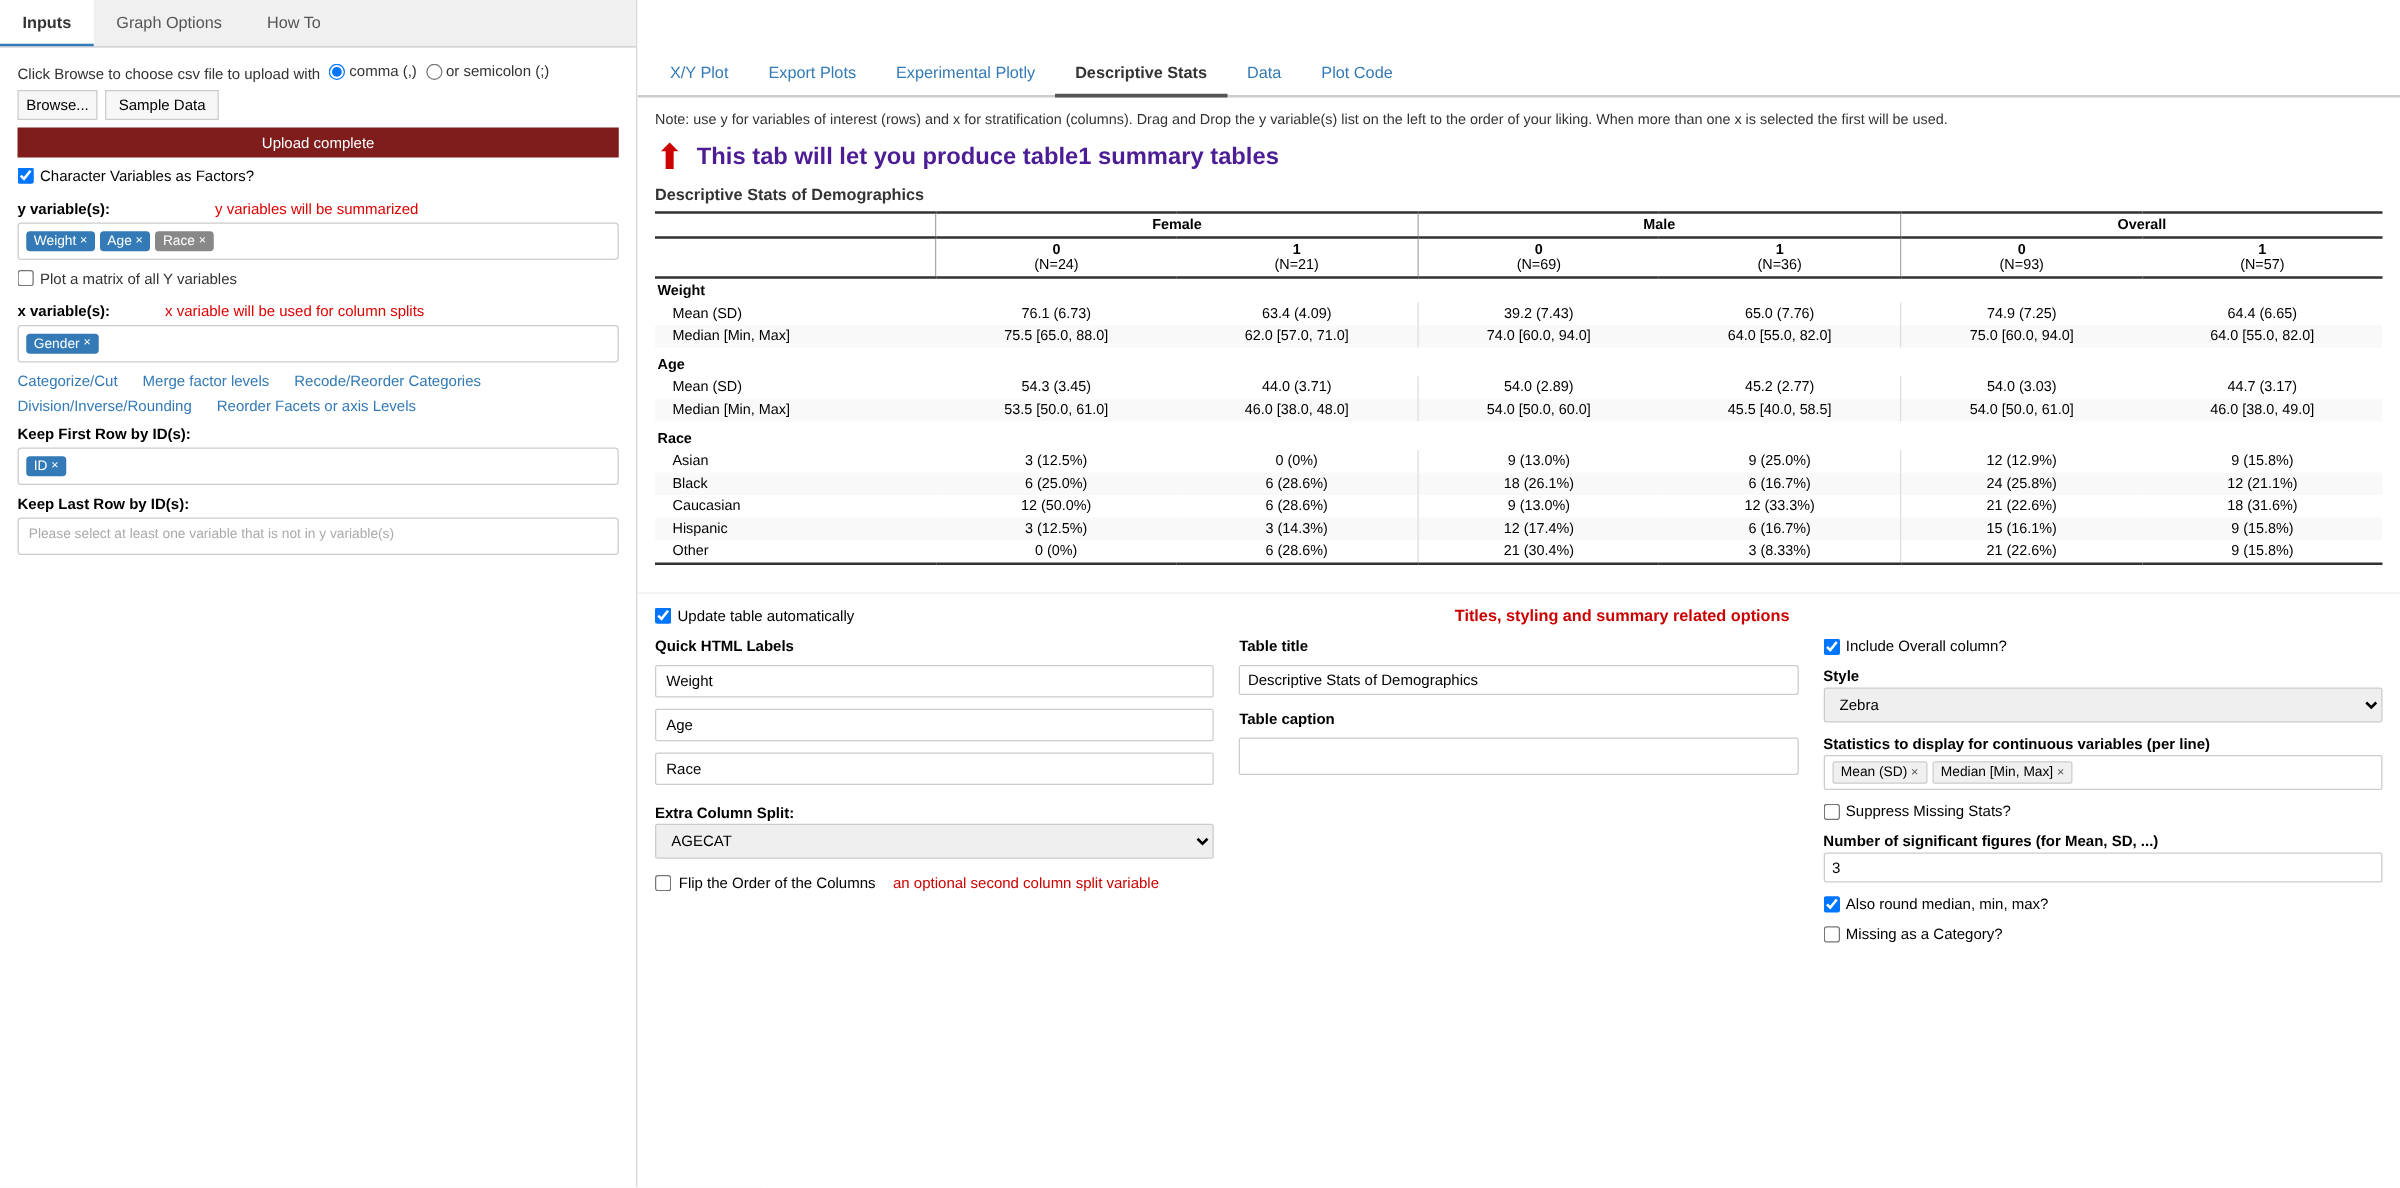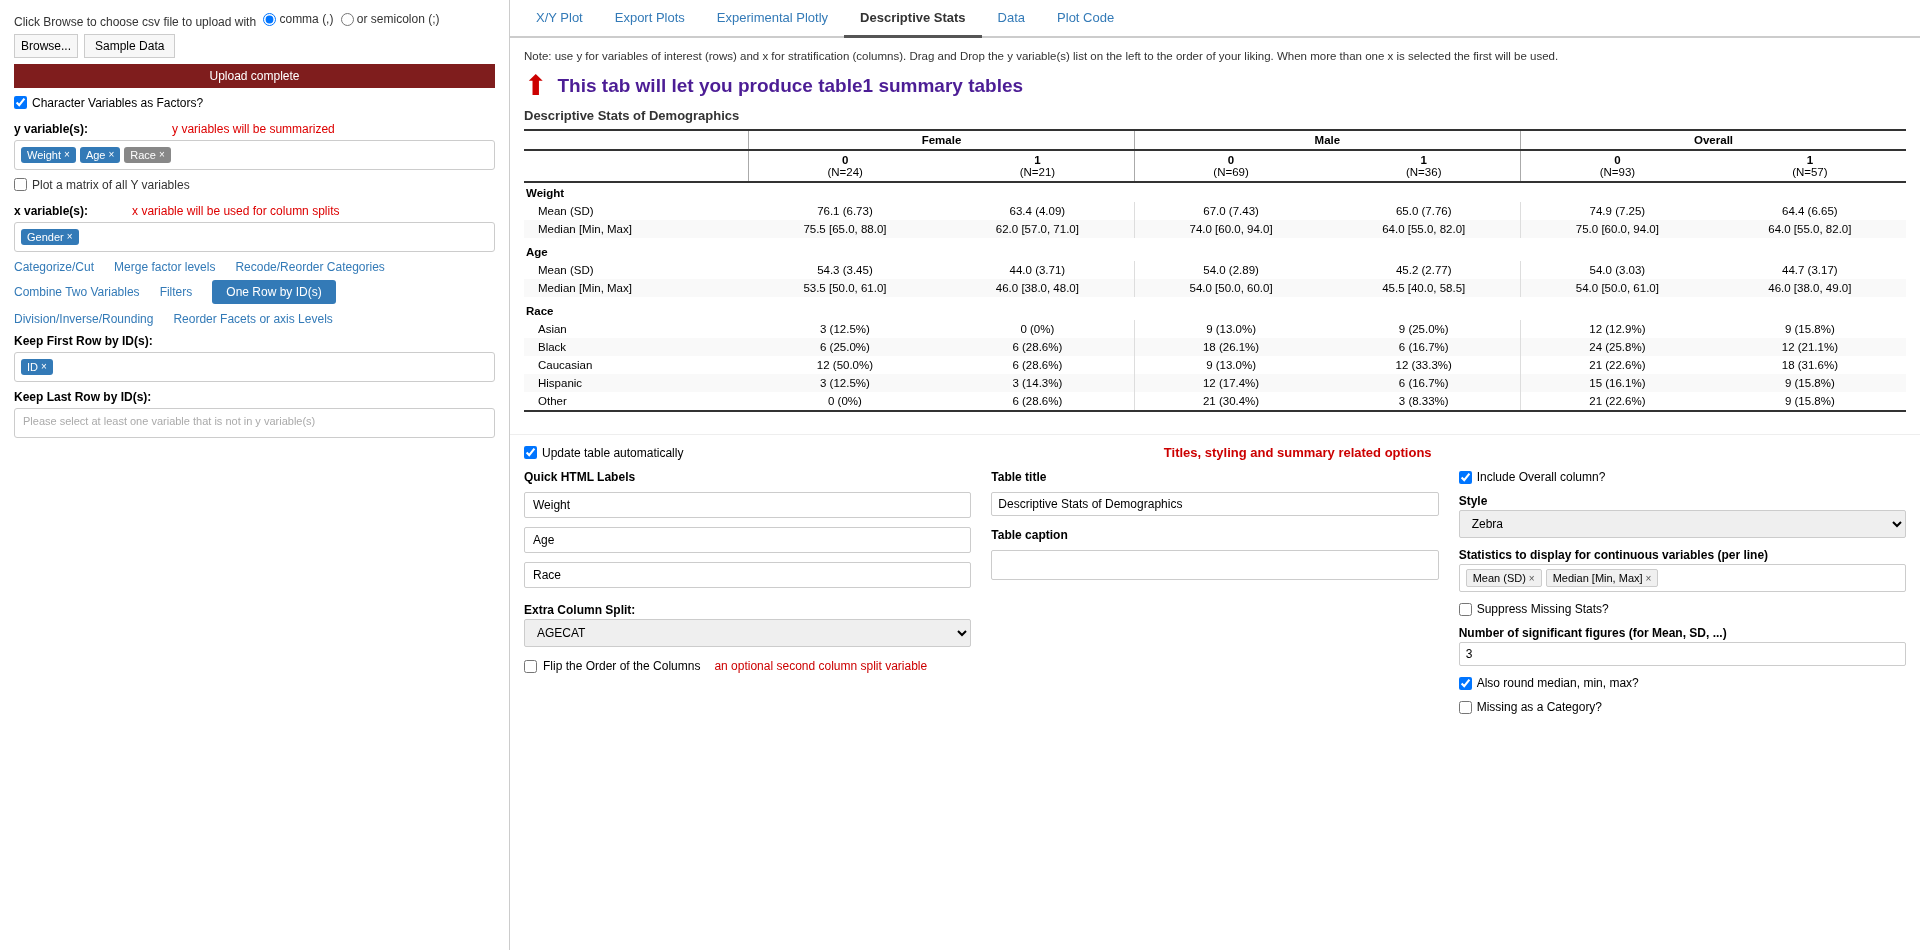--- a/index.html
+++ b/index.html
@@ -110,20 +110,21 @@
       padding: 0 10px;
       background: #fff;
     }
     .rtab {
       padding: 10px 16px;
       cursor: pointer;
       font-size: 13px;
       color: #337ab7;
       border-bottom: 3px solid transparent;
       margin-bottom: -2px;
+      margin-top: 40px;
     }
     .rtab.active {
       border-bottom: 3px solid #555;
       color: #333;
       font-weight: bold;
     }
 
     .right-content { padding: 10px 14px; }
 
     .note-text { font-size: 11.5px; color: #333; margin-bottom: 8px; line-height: 1.4; }
@@ -177,20 +178,25 @@
 
     .num-input { border: 1px solid #ccc; padding: 4px 6px; font-size: 12px; width: 100%; border-radius: 2px; }
 
     .check-small { display: flex; align-items: center; gap: 5px; font-size: 12px; }
   </style>
 </head>
 <body>
 
 <div id="left-panel">
 
+  <div class="tabs-header">
+    <button class="tab-btn active">Inputs</button>
+    <button class="tab-btn">Graph Options</button>
+    <button class="tab-btn">How To</button>
+  </div>
 
   <div class="left-content">
 
     <div style="font-size:12px; margin-bottom:5px; color:#333;">
       <span>Click Browse to choose csv file to upload with</span>
       <label style="display:inline-flex;align-items:center;gap:3px;margin-left:4px;">
         <input type="radio" name="sep" checked="" style="">
         <span>comma (,)</span>
       </label>
       <label style="display:inline-flex;align-items:center;gap:3px;margin-left:4px;">
@@ -244,25 +250,20 @@
         <span class="tag-x">×</span>
       </span>
     </div>
 
     <div class="link-row">
       <button class="link-btn">Categorize/Cut</button>
       <button class="link-btn">Merge factor levels</button>
       <button class="link-btn">Recode/Reorder Categories</button>
     </div>
 
-    <div class="link-row" style="margin-bottom:8px;">
-      <button class="link-btn">Combine Two Variables</button>
-      <button class="link-btn">Filters</button>
-      <button class="btn-blue">One Row by ID(s)</button>
-    </div>
 
     <div class="link-row2">
       <button class="link-btn">Division/Inverse/Rounding</button>
       <button class="link-btn">Reorder Facets or axis Levels</button>
     </div>
 
     <div class="keep-label">Keep First Row by ID(s):</div>
     <div class="tag-input-box" style="margin-bottom:8px;">
       <span class="tag">
         <span>ID</span>
@@ -316,21 +317,21 @@
         </tr>
       </thead>
       <tbody id="stats-tbody">
       <tr>
             <td colspan="7" style="font-weight: bold; text-align: left; padding-left: 2px; padding-top: 4px;">Weight</td>
           </tr>
           <tr>
             <td class="left">Mean (SD)</td>
             <td>76.1 (6.73)</td>
             <td>63.4 (4.09)</td>
-            <td style="border-left: 1px solid rgb(221, 221, 221);">67.0 (7.43)</td>
+            <td style="border-left: 1px solid rgb(221, 221, 221);">39.2 (7.43)</td>
             <td>65.0 (7.76)</td>
             <td style="border-left: 1px solid rgb(221, 221, 221);">74.9 (7.25)</td>
             <td>64.4 (6.65)</td>
           </tr>
           <tr class="alt-row">
             <td class="left">Median [Min, Max]</td>
             <td>75.5 [65.0, 88.0]</td>
             <td>62.0 [57.0, 71.0]</td>
             <td style="border-left: 1px solid rgb(221, 221, 221);">74.0 [60.0, 94.0]</td>
             <td>64.0 [55.0, 82.0]</td>

